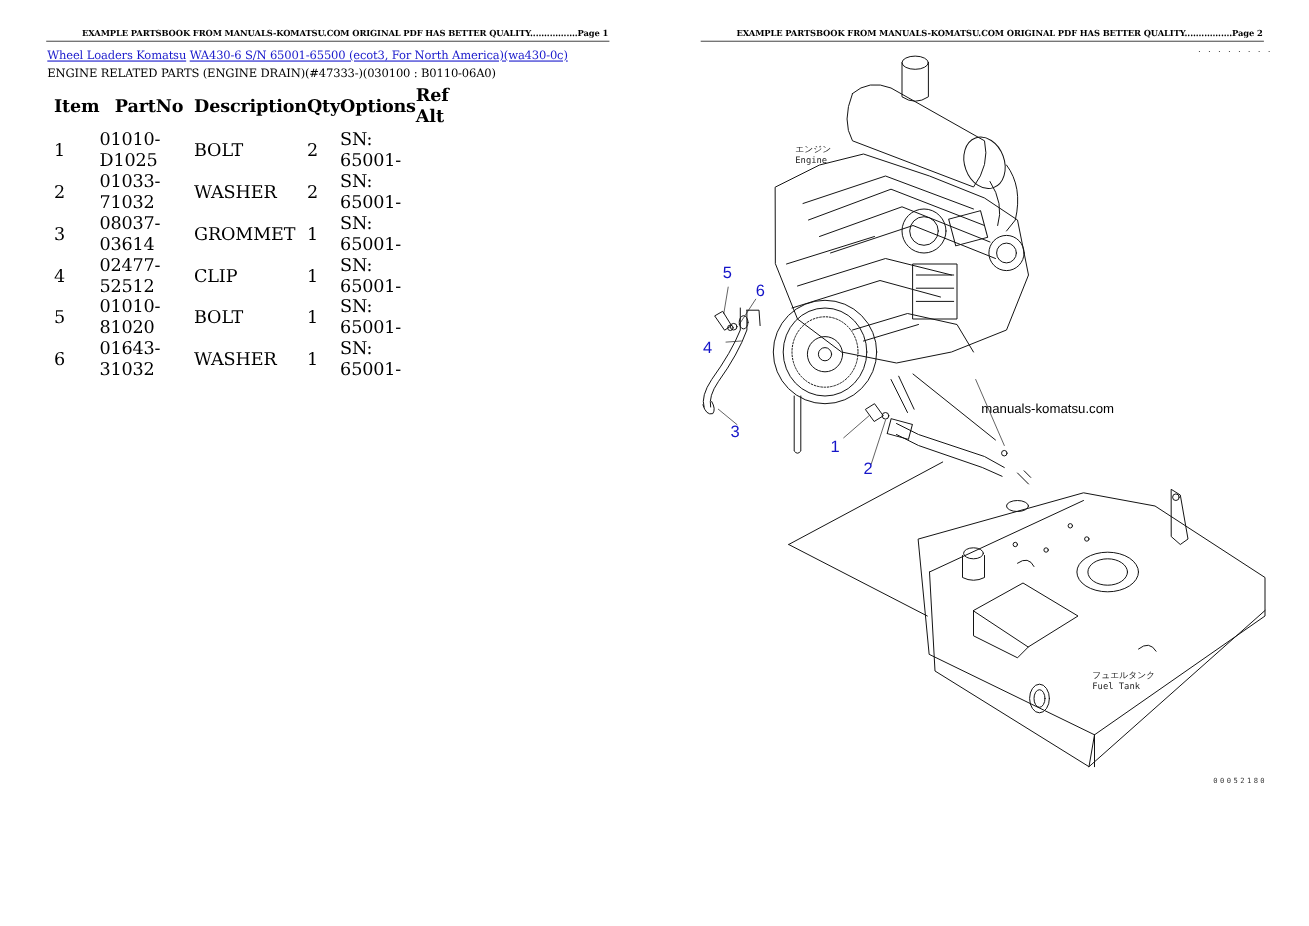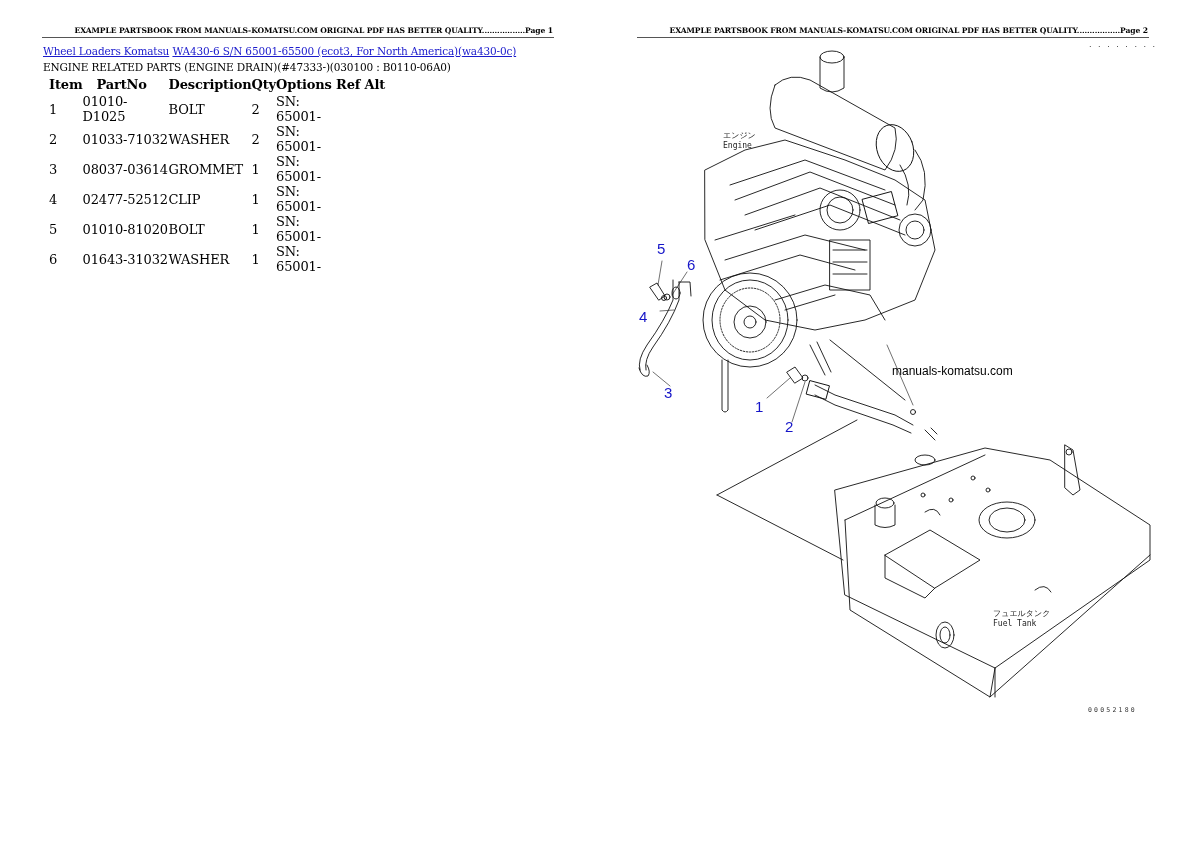--- a/index.html
+++ b/index.html
@@ -9,37 +9,37 @@
   .page2 { left:595px; width:595px; }
   .hdr { position:absolute; top:26px; font-family:"DejaVu Serif", serif; font-weight:bold; font-size:7.6px; text-align:right; letter-spacing:-0.1px; white-space:nowrap; }
   .page1 .hdr { left:42px; width:511px; }
   .page2 .hdr { left:42px; width:511px; }
   .hdr-rule { position:absolute; top:37px; height:0; border-top:1px solid #555; }
   .page1 .hdr-rule { left:42px; width:512px; }
   .page2 .hdr-rule { left:42px; width:512px; }
   .crumbs { position:absolute; left:43px; top:45px; font-size:10.5px; white-space:nowrap; letter-spacing:-0.15px; }
   .crumbs a { color:#1a1acc; text-decoration:underline; }
   .subtitle { position:absolute; left:43px; top:61px; font-size:10.5px; white-space:nowrap; letter-spacing:-0.15px; }
-  table.parts { position:absolute; left:45px; top:77px; border-collapse:collapse; font-size:13px; letter-spacing:-0.15px; }
+  table.parts { position:absolute; left:45px; top:77px; border-collapse:collapse; font-size:16px; letter-spacing:-0.15px; }
   table.parts th { font-weight:bold; text-align:left; padding:0 0 2px 0; height:14px; }
   table.parts td { padding:0; height:16.8px; vertical-align:middle; }
   .c-item { width:33px; padding-left:4px !important; }
   .c-part { width:72px;margin-top:20px; }
   .c-desc { width:67px;margin-left:16px; }
   .c-qty { width:24px; }
   .c-opt { width:60px; }
   .c-ref { width:50px; }
   th.c-item { padding-left:4px !important; }
   th.c-part { padding-left:14px !important; }
   td.c-qty { padding-left:0 !important; }
   .dots-tr { position:absolute; left:494px; top:40px; font-size:8px; letter-spacing:2px; color:#333; font-family:"DejaVu Sans", sans-serif; }
   .diagram { position:absolute; left:0; top:0; width:595px; height:842px; }
   .callout { position:absolute; font-family:"Liberation Sans", sans-serif; font-size:15px; color:#1515c8; }
   .watermark { position:absolute; left:297px; top:364px; font-family:"Liberation Sans", sans-serif; font-size:12px; color:#000; white-space:nowrap; }
-  .fig-id { position:absolute; left:493px; top:706px; font-family:"DejaVu Sans Mono", monospace; font-size:6.5px; letter-spacing:2.2px; color:#333; }
+  .fig-id { position:absolute; left:508px; top:706px; font-family:"DejaVu Sans Mono", monospace; font-size:6.5px; letter-spacing:2.2px; color:#333; }
   .jp-label { position:absolute; font-family:"DejaVu Sans Mono", monospace; font-size:8px; color:#222; line-height:10px; white-space:nowrap; }
 </style>
 </head>
 <body>
 
 <div class="page page1">
   <div class="hdr">EXAMPLE PARTSBOOK FROM MANUALS-KOMATSU.COM ORIGINAL PDF HAS BETTER QUALITY.................Page 1</div>
   <div class="hdr-rule"></div>
 
   <div class="crumbs">

